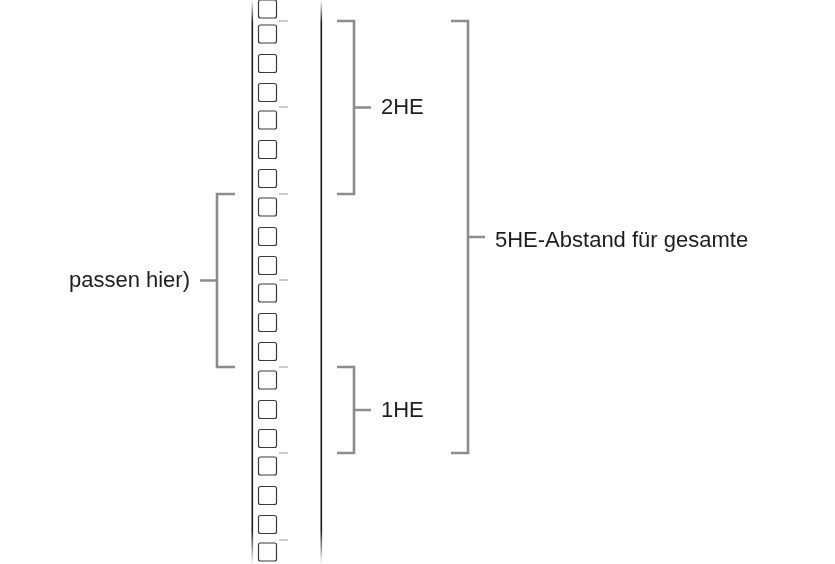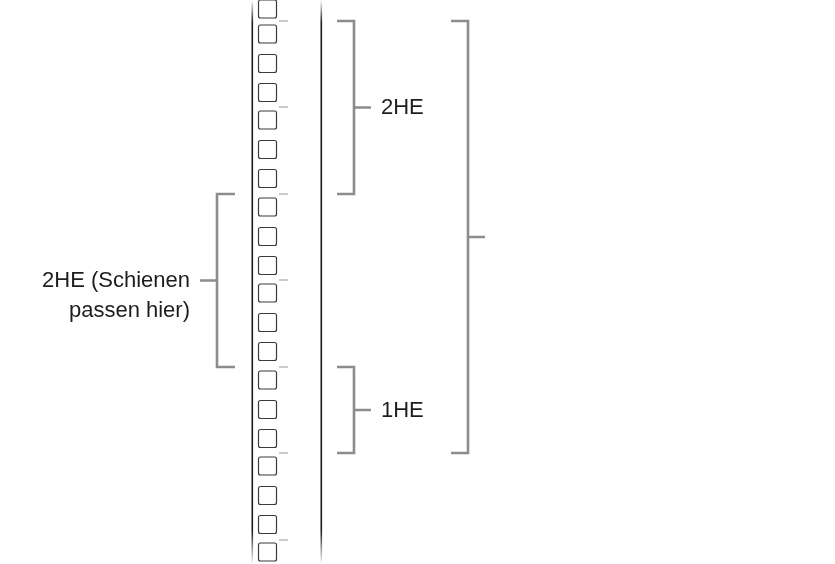--- a/index.html
+++ b/index.html
@@ -71,19 +71,19 @@
 
       <path d="M235 194 H217 V367 H235 M217 280.5 H200"></path>
     </g>
   </svg>
 
   <div class="label" style="left:381px; top:92px;">2HE</div>
 
   <div class="label" style="left:381px; top:395px;text-align:right;">1HE</div>
 
   <div class="label" style="left:495px; top:225px;">
+    <div>5HE-Abstand für gesamte</div>
   </div>
 
   <div class="label label-right" style="right:645px; top:265px;">
-    <div>2HE (Schienen</div>
     <div>passen hier)</div>
   </div>
 </div>
 
 </body></html>

